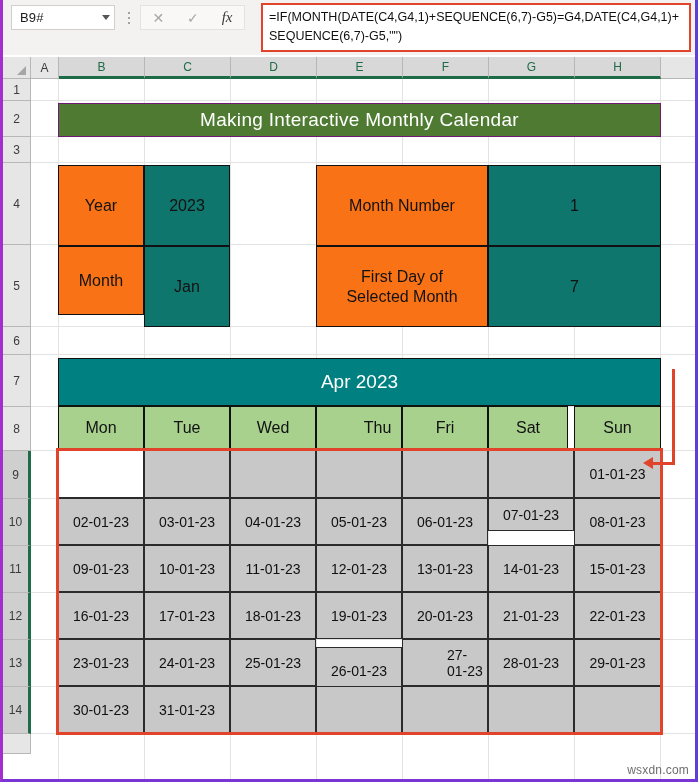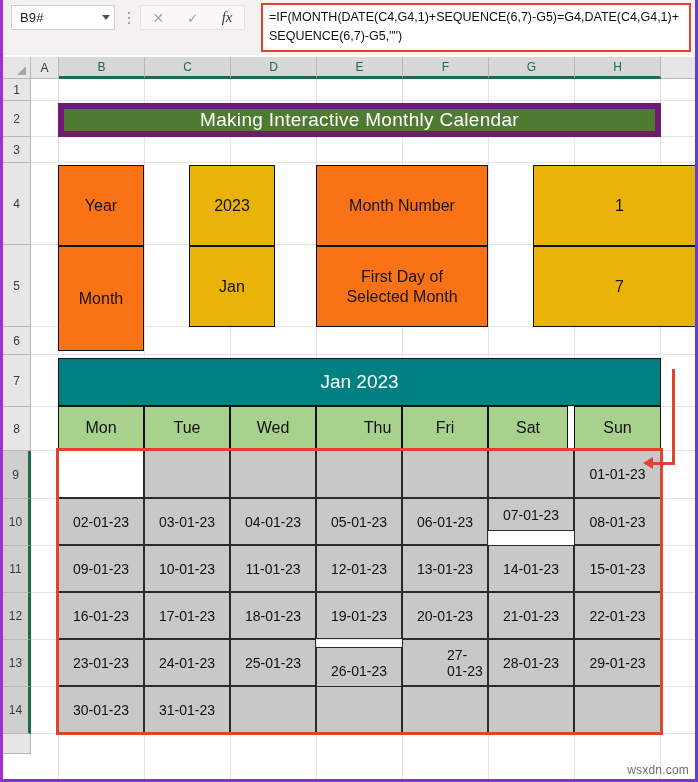--- a/index.html
+++ b/index.html
@@ -130,35 +130,35 @@
     background: #ffffff;
     overflow: hidden;
   }
   .gridline-v { position: absolute; top: 0; width: 1px; height: 700px; background: #e3e3e3; }
   .gridline-h { position: absolute; left: 0; width: 664px; height: 1px; background: #e3e3e3; }
 
   
   .title-banner {
     position: absolute;
     background: #4e7b31;
-    border: 6px solid #701a75;
+    border: 1px solid #701a75;
     color: #ffffff;
     display: flex; align-items: center; justify-content: center;
     font-size: 19px; letter-spacing: .3px;
   }
   .cellbox {
     position: absolute;
     border: 1px solid #111;
     display: flex; align-items: center; justify-content: center;
     text-align: center;
     font-size: 16px; color: #121212;
     line-height: 1.25;
   }
   .cellbox.label { background: #f97316; }
-  .cellbox.value { background: #eab308; margin-left: 45px; }
+  .cellbox.value { background: #0f766e; }
 
   .cal-title {
     position: absolute;
     background: #008080;
     border: 1px solid #111;
     color: #ffffff;
     display: flex; align-items: center; justify-content: center;
     font-size: 19px;
   }
   .dayhdr {
@@ -273,29 +273,29 @@
     <div class="gridline-h" style="top:466px"></div>
     <div class="gridline-h" style="top:513px"></div>
     <div class="gridline-h" style="top:560px"></div>
     <div class="gridline-h" style="top:607px"></div>
     <div class="gridline-h" style="top:654px"></div>
 
     <div class="title-banner" style="left:27px; top:24px; width:603px; height:34px;">Making Interactive Monthly Calendar</div>
 
     <div class="cellbox label" style="left:27px; top:86px; width:86px; height:81px;">Year</div>
     <div class="cellbox value" style="left:113px; top:86px; width:86px; height:81px;">2023</div>
-    <div class="cellbox label" style="left:27px; top:167px; width:86px; height:105px;">Month</div>
+    <div class="cellbox label" style="left:27px; top:167px; width:86px; height:69px;">Month</div>
     <div class="cellbox value" style="left:113px; top:167px; width:86px; height:81px;">Jan</div>
 
     <div class="cellbox label" style="left:285px; top:86px; width:172px; height:81px;">Month Number</div>
     <div class="cellbox value" style="left:457px; top:86px; width:173px; height:81px;">1</div>
     <div class="cellbox label" style="left:285px; top:167px; width:172px; height:81px; padding:0 16px;">First Day of Selected Month</div>
     <div class="cellbox value" style="left:457px; top:167px; width:173px; height:81px;">7</div>
 
-    <div class="cal-title" style="left:27px; top:279px; width:603px; height:48px;">Jan 2023</div>
+    <div class="cal-title" style="left:27px; top:279px; width:603px; height:48px;">Apr 2023</div>
 
     <div class="dayhdr" style="left:27px;  top:327px; width:86px; height:44px;">Mon</div>
     <div class="dayhdr" style="left:113px; top:327px; width:86px; height:44px;">Tue</div>
     <div class="dayhdr" style="left:199px; top:327px; width:86px; height:44px;">Wed</div>
     <div class="dayhdr" style="left:285px; top:327px; width:86px; height:44px;padding-left:37px;">Thu</div>
     <div class="dayhdr" style="left:371px; top:327px; width:86px; height:44px;">Fri</div>
     <div class="dayhdr" style="left:457px; top:327px; width:80px; height:44px;">Sat</div>
     <div class="dayhdr" style="left:543px; top:327px; width:87px; height:44px;">Sun</div>
 
     <div class="datecell active" style="left:27px;  top:371px; width:86px; height:48px;"></div>

